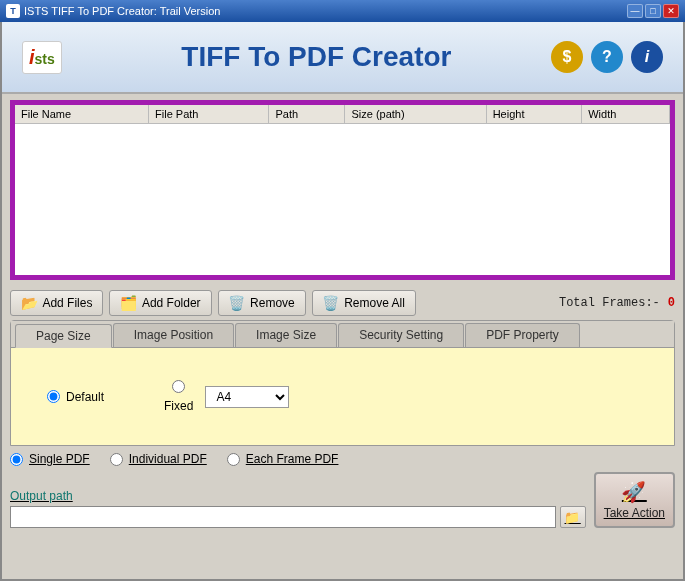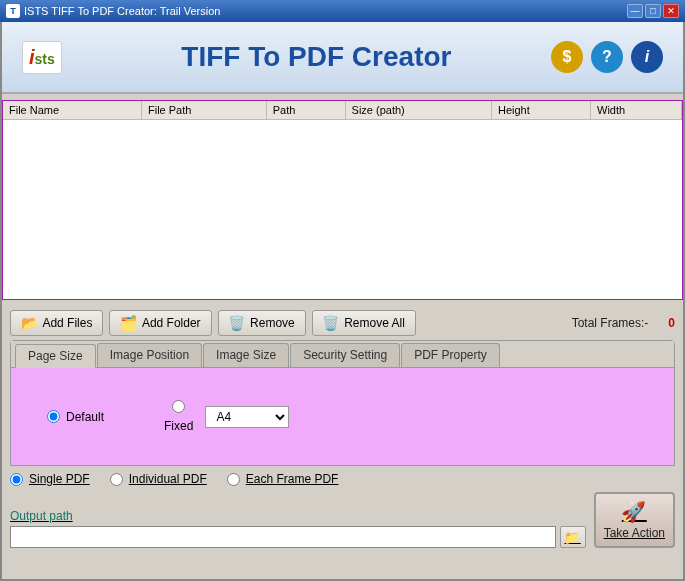--- a/index.html
+++ b/index.html
@@ -123,24 +123,24 @@
       font-size: 16px;
       font-weight: bold;
       cursor: pointer;
     }
     .icon-dollar { background: #d4a000; color: white; }
     .icon-question { background: #2288cc; color: white; }
     .icon-info { background: #1a4fa0; color: white; font-style: italic; }
 
     
     .table-container {
-      margin: 6px 0;
-      border: 1px solid #a21caf;
+      margin: 6px 8px;
+      border: 5px solid #a21caf;
       background: white;
-      height: 200px;
+      height: 180px;
       overflow: auto;
     }
     .file-table {
       width: 100%;
       border-collapse: collapse;
       font-size: 11px;
     }
     .file-table th {
       background: #e8e4dc;
       border-bottom: 1px solid #bbb;
@@ -158,21 +158,22 @@
       padding: 4px 8px;
       gap: 6px;
       justify-content: flex-start;
     }
     .toolbar-right {
       margin-left: auto;
       color: #222;
       font-size: 12px;
       display: flex;
       align-items: center;
-      gap: 20px;
+      gap: 8px;
+      font-family: Liberation Mono, monospace;
     }
     .total-frames-count {
       color: #cc0000;
       font-weight: bold;
     }
     .tool-btn {
       background: linear-gradient(to bottom, #f0ede8, #d8d4cc);
       border: 1px solid #999;
       border-radius: 3px;
       padding: 4px 10px;
@@ -194,38 +195,38 @@
       background: #d4d0c8;
     }
     .tabs-header {
       display: flex;
       background: #d4d0c8;
       padding-top: 2px;
       padding-left: 4px;
       gap: 1px;
     }
     .tab {
-      padding: 4px 12px;
+      padding: 4px 20px;
       border: 1px solid #999;
       border-bottom: none;
       border-radius: 3px 3px 0 0;
       cursor: pointer;
       font-size: 12px;
       background: #c8c4bc;
       color: #333;
     }
     .tab.active {
       background: #d4d0c8;
       border-bottom: 1px solid #d4d0c8;
       z-index: 1;
       position: relative;
       bottom: -1px;
     }
     .tab-content {
-      background: #f0abfc;
+      background: #fef9c3;
       border-top: 1px solid #999;
       padding: 12px 16px;
       min-height: 80px;
     }
     .radio-label {
       display: flex;
       align-items: center;
       gap: 6px;
       cursor: pointer;
     }

